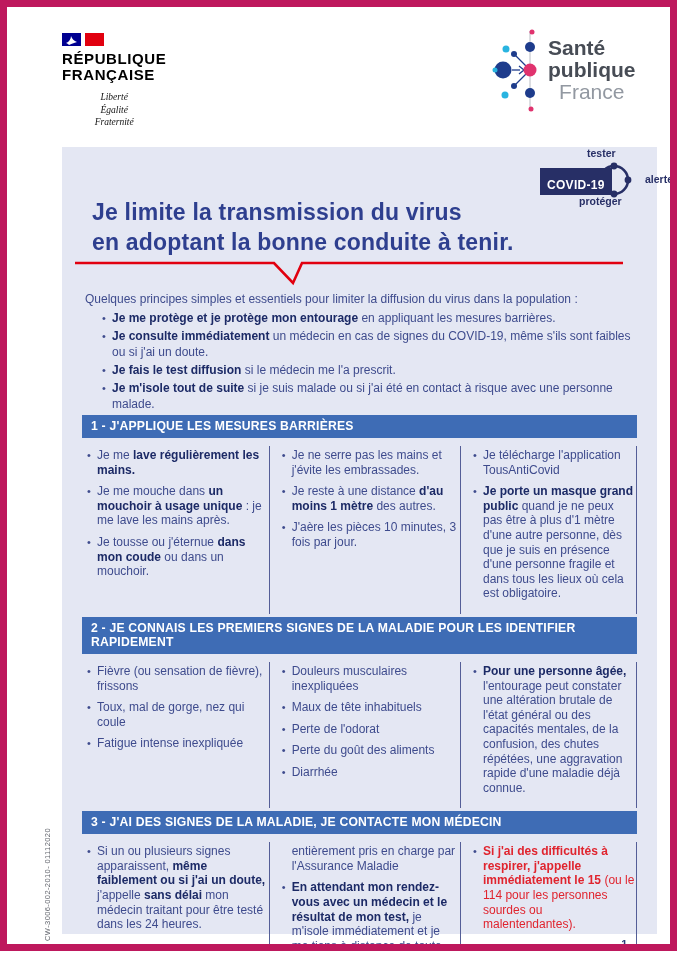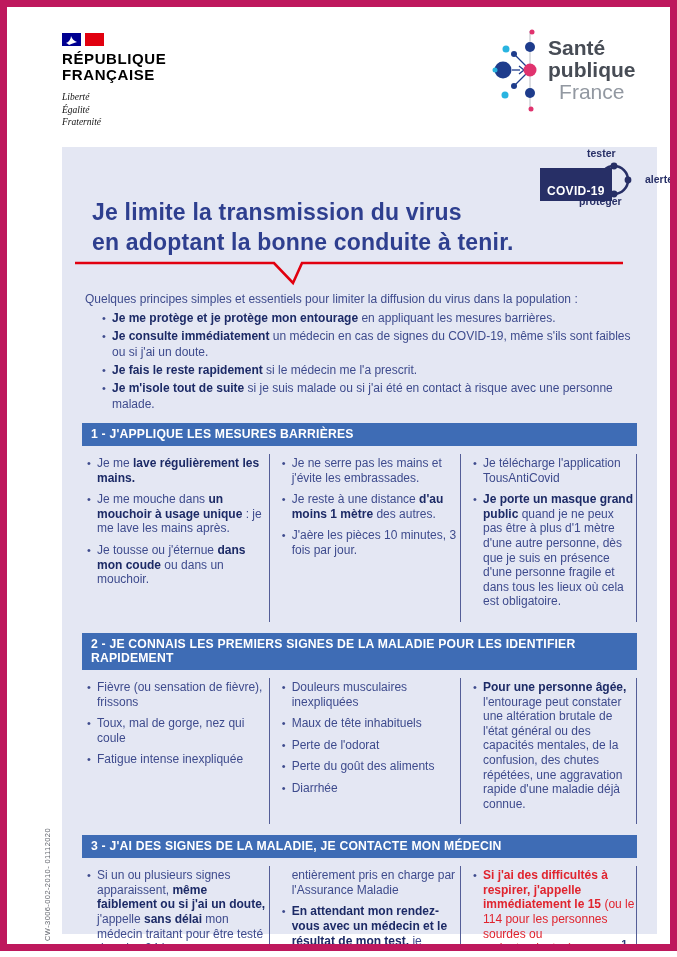--- a/index.html
+++ b/index.html
@@ -7,37 +7,37 @@
   body { font-family:"Liberation Sans", sans-serif; }
   .page {
     position:relative; width:677px; height:951px; background:#ffffff;
     border:7px solid #be185d; overflow:hidden;
   }
 
   
   .marianne { position:absolute; left:55px; top:26px; }
   .marianne .flag { display:block; margin-bottom:5px; }
   .marianne .rf { font-size:15px; font-weight:700; color:#000; letter-spacing:.6px; line-height:16px; }
-  .marianne .motto { margin-top:8px; font-family:"Liberation Serif", serif; font-style:italic; font-size:9.5px; color:#111; line-height:12.5px; }
+  .marianne .motto { margin-top:8px; font-family:"Liberation Serif", serif; font-style:italic; font-size:9.5px; color:#111; line-height:12.5px;text-align:center; }
 
   
   .spf { position:absolute; left:479px; top:18px; width:180px; height:100px; }
   .spf svg { position:absolute; left:0; top:0; }
   .spf .spf-text { position:absolute; left:62px; top:12px; line-height:22px; }
   .spf .spf-text .n { font-size:21px; font-weight:700; color:#474c55; }
   .spf .spf-text .f { font-size:21px; font-weight:400; color:#9298a1;text-align:center; }
 
   
   .panel { position:absolute; left:55px; top:140px; width:595px; height:787px; background:#e4e7f3; }
 
   
   .covid-badge { position:absolute; left:473px; top:2px; width:150px; height:66px; }
   .covid-badge .cycle { position:absolute; left:60px; top:12px; }
   .covid-badge .covid-label { position:absolute; left:5px; top:19px; background:#272f66; color:#fff;
-      font-size:12px; font-weight:700; letter-spacing:.3px; padding:16px 7px 3px 7px; }
+      font-size:12px; font-weight:700; letter-spacing:.3px; padding:10px 7px 3px 7px; }
   .covid-badge .w { position:absolute; font-size:10.5px; font-weight:700; color:#272f66; }
   .covid-badge .w.t { left:52px; top:-2px; }
   .covid-badge .w.a { left:110px; top:24px; }
   .covid-badge .w.p { left:44px; top:46px; }
 
   
   .title { margin:50px 20px 0 30px; font-size:23px; font-weight:700; color:#2e3f8f; line-height:30px; letter-spacing:.2px; }
   .check-line { display:block; margin:3px 0 0 13px; }
 
   
@@ -45,21 +45,21 @@
   .intro ul { list-style:none; margin-top:3px; padding-left:17px; }
   .intro li, .col li { position:relative; padding-left:10px; }
   .intro li { margin:2px 0; }
   .intro li::before, .col li::before {
     content:"•"; position:absolute; left:0; top:0; color:#3e4b8d; font-size:11px;
   }
   .b { font-weight:700; color:#1c2a66; }
   .r { color:#e0242e; }
 
   
-  .section-bar { margin:11px 20px 0 20px; background:#3e6cb5; color:#ffffff;
+  .section-bar { margin:3px 20px 0 20px; background:#3e6cb5; color:#ffffff;
       font-size:12.2px; font-weight:700; letter-spacing:.2px; padding:4px 8px 5px 9px; }
   .cols { display:flex; margin:8px 20px 0 23px; }
   .col { flex:1.07; padding:2px 0 6px 2px; border-right:1px solid #545e97; font-size:12px; color:#3e4b8d; line-height:14.6px; }
   .col + .col { padding-left:12px; flex:1.05; }
   .col:last-child { flex:0.96; }
   .col ul { list-style:none; }
   .col li { margin-bottom:7px; }
   .col li.nobullet { padding-left:10px; }
   .col li.nobullet::before { content:""; }
 
@@ -135,21 +135,21 @@
     </h1>
     <svg class="check-line" width="548" height="26" viewBox="0 0 548 26">
       <path d="M0 3 H199 L218 23 L227 3 H548" fill="none" stroke="#e1000f" stroke-width="2.6"></path>
     </svg>
 
     <div class="intro">
       <div>Quelques principes simples et essentiels pour limiter la diffusion du virus dans la population :</div>
       <ul>
           <li><span class="b">Je me protège et je protège mon entourage</span><span> en appliquant les mesures barrières.</span></li>
           <li><span class="b">Je consulte immédiatement</span><span> un médecin en cas de signes du COVID-19, même s'ils sont faibles ou si j'ai un doute.</span></li>
-          <li><span class="b">Je fais le reste rapidement</span><span> si le médecin me l'a prescrit.</span></li>
+          <li><span class="b">Je fais le test diffusion</span><span> si le médecin me l'a prescrit.</span></li>
           <li><span class="b">Je m'isole tout de suite</span><span> si je suis malade ou si j'ai été en contact à risque avec une personne malade.</span></li>
         </ul>
     </div>
 
     <div class="section-bar">1 - J'APPLIQUE LES MESURES BARRIÈRES</div>
     <div class="cols">
       <div class="col">
           <ul>
             <li><span>Je me </span><span class="b">lave régulièrement les mains.</span></li>
             <li><span>Je me mouche dans </span><span class="b">un mouchoir à usage unique</span><span> : je me lave les mains après.</span></li>

